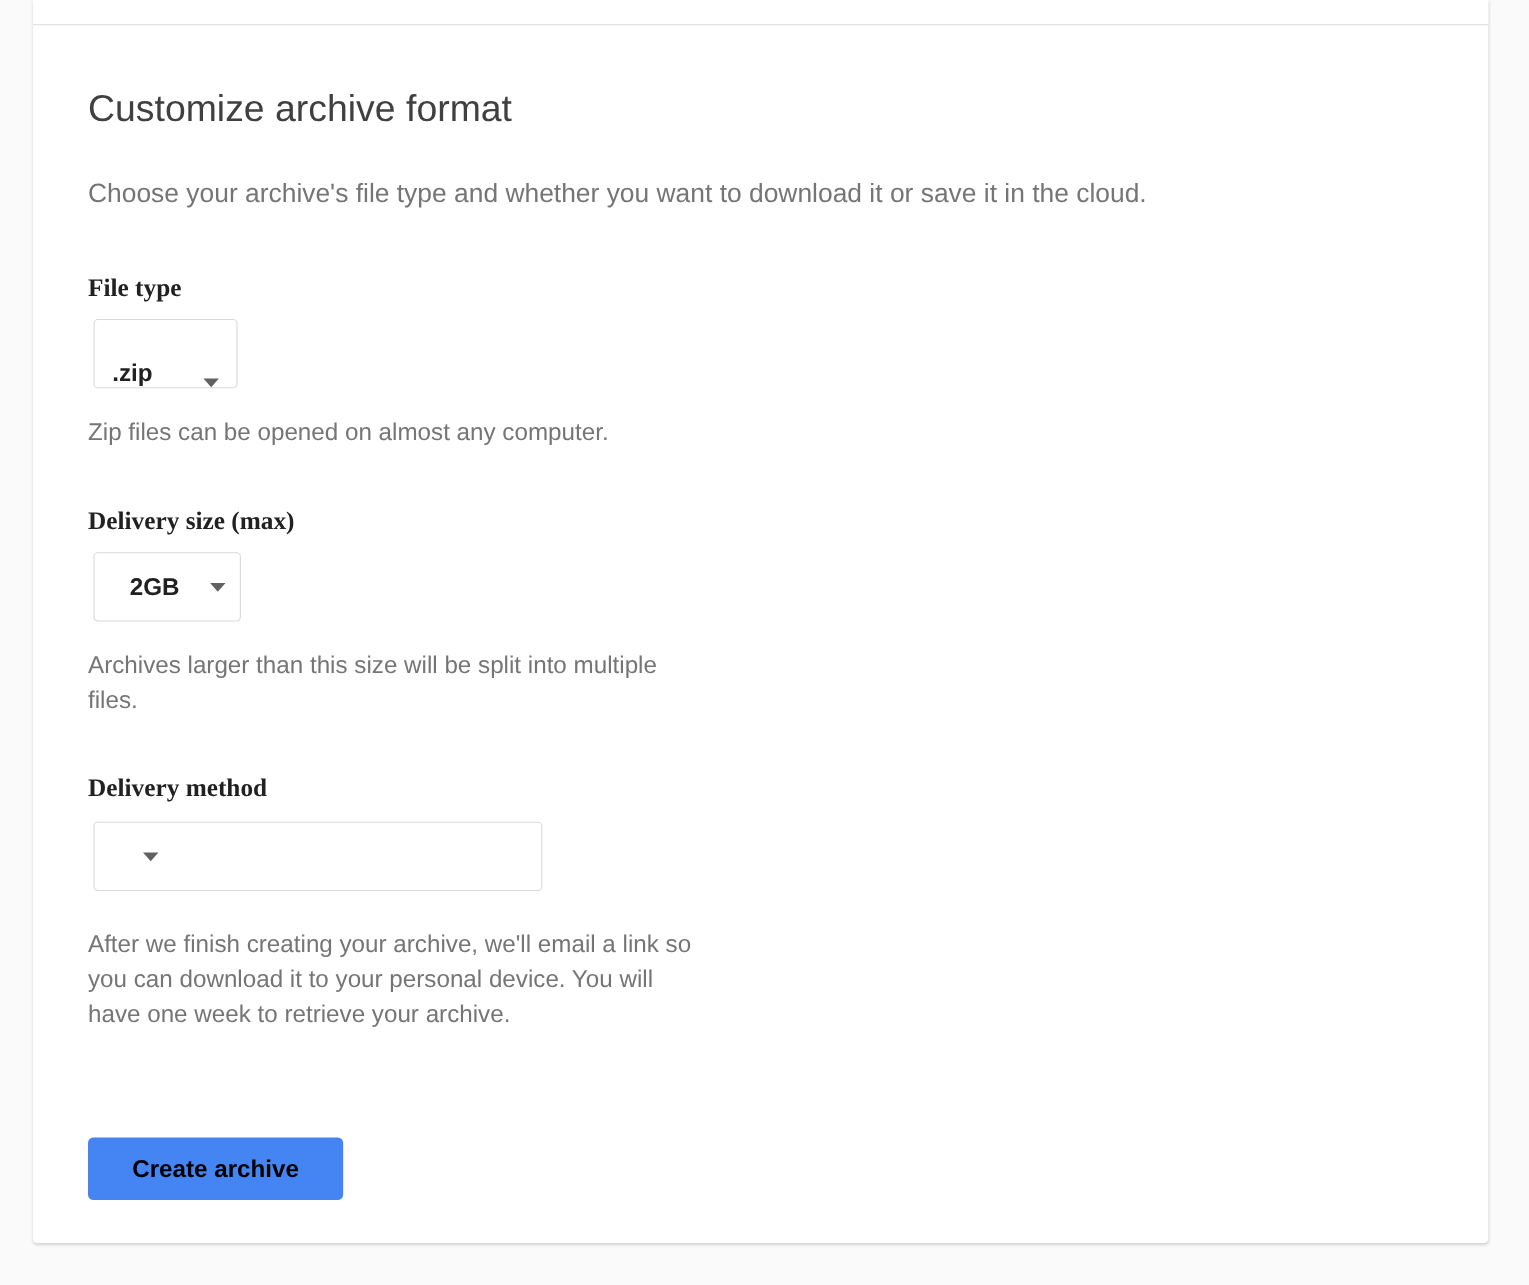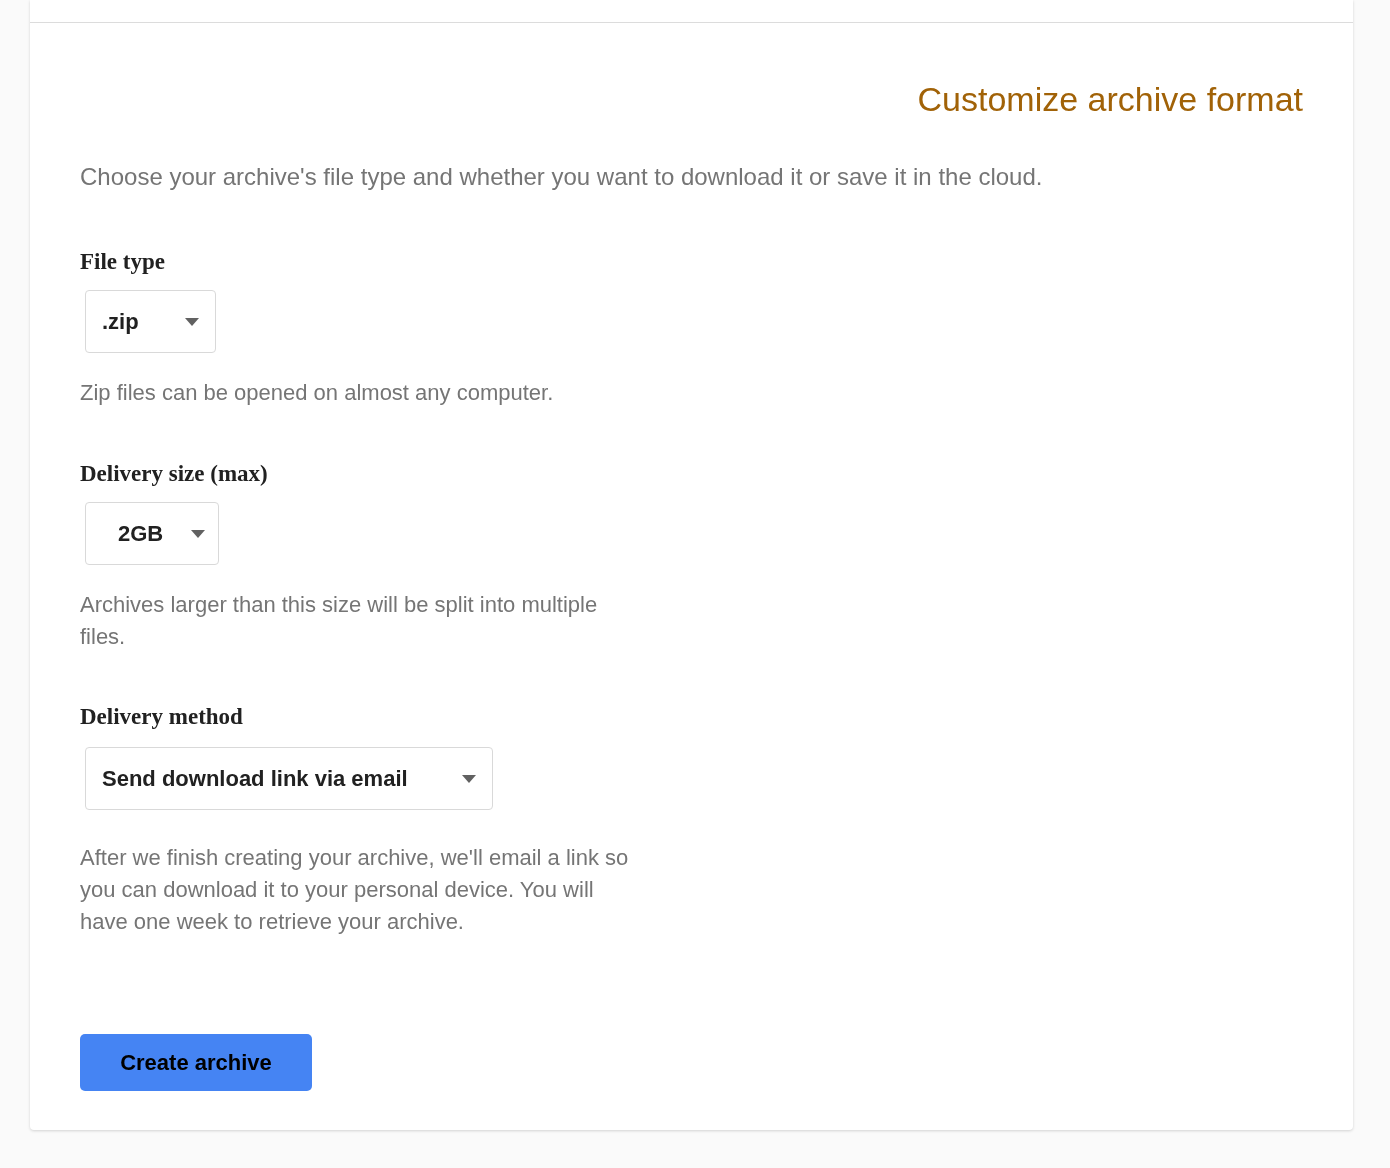--- a/index.html
+++ b/index.html
@@ -23,22 +23,21 @@
     border-bottom: 1px solid #dcdcdc;
   }
   .card {
     padding: 0 50px;
   }
   .page-title {
     margin-top: 58px;
     font-size: 34px;
     line-height: 36px;
     font-weight: 400;
-    color: #a16207;
-    text-align: right;
+    color: #404040;
   }
   .page-subtitle {
     margin-top: 45px;
     font-size: 24px;
     line-height: 30px;
     color: #757575;
   }
   .section-label {
     font-size: 23px;
     line-height: 28px;
@@ -68,21 +67,21 @@
     color: #212121;
     white-space: nowrap;
   }
   .caret {
     width: 0; height: 0;
     border-left: 7px solid transparent;
     border-right: 7px solid transparent;
     border-top: 8px solid #616161;
     margin-left: 28px;
   }
-  .w-filetype { width: 131px; }
+  .w-filetype { width: 131px; align-items: flex-end; }
   .w-archsize { width: 134px; padding-left: 32px; }
   .w-delivery { width: 408px; margin-top: 16px; }
   .helper {
     margin-top: 24px;
     font-size: 22px;
     line-height: 32px;
     color: #757575;
     white-space: pre-line;
     max-width: 700px;
   }
@@ -124,21 +123,20 @@
     <div class="section-label label-archsize">Delivery size (max)</div>
     <div class="select-box w-archsize">
       <span class="value">2GB</span>
       <span class="caret"></span>
     </div>
     <p class="helper">Archives larger than this size will be split into multiple
 files.</p>
 
     <div class="section-label label-delivery">Delivery method</div>
     <div class="select-box w-delivery">
-      <span class="value">Send download link via email</span>
       <span class="caret"></span>
     </div>
     <p class="helper helper-delivery">After we finish creating your archive, we'll email a link so
 you can download it to your personal device. You will
 have one week to retrieve your archive.</p>
 
     <button class="primary-button">Create archive</button>
 
   </div>
 </div>

